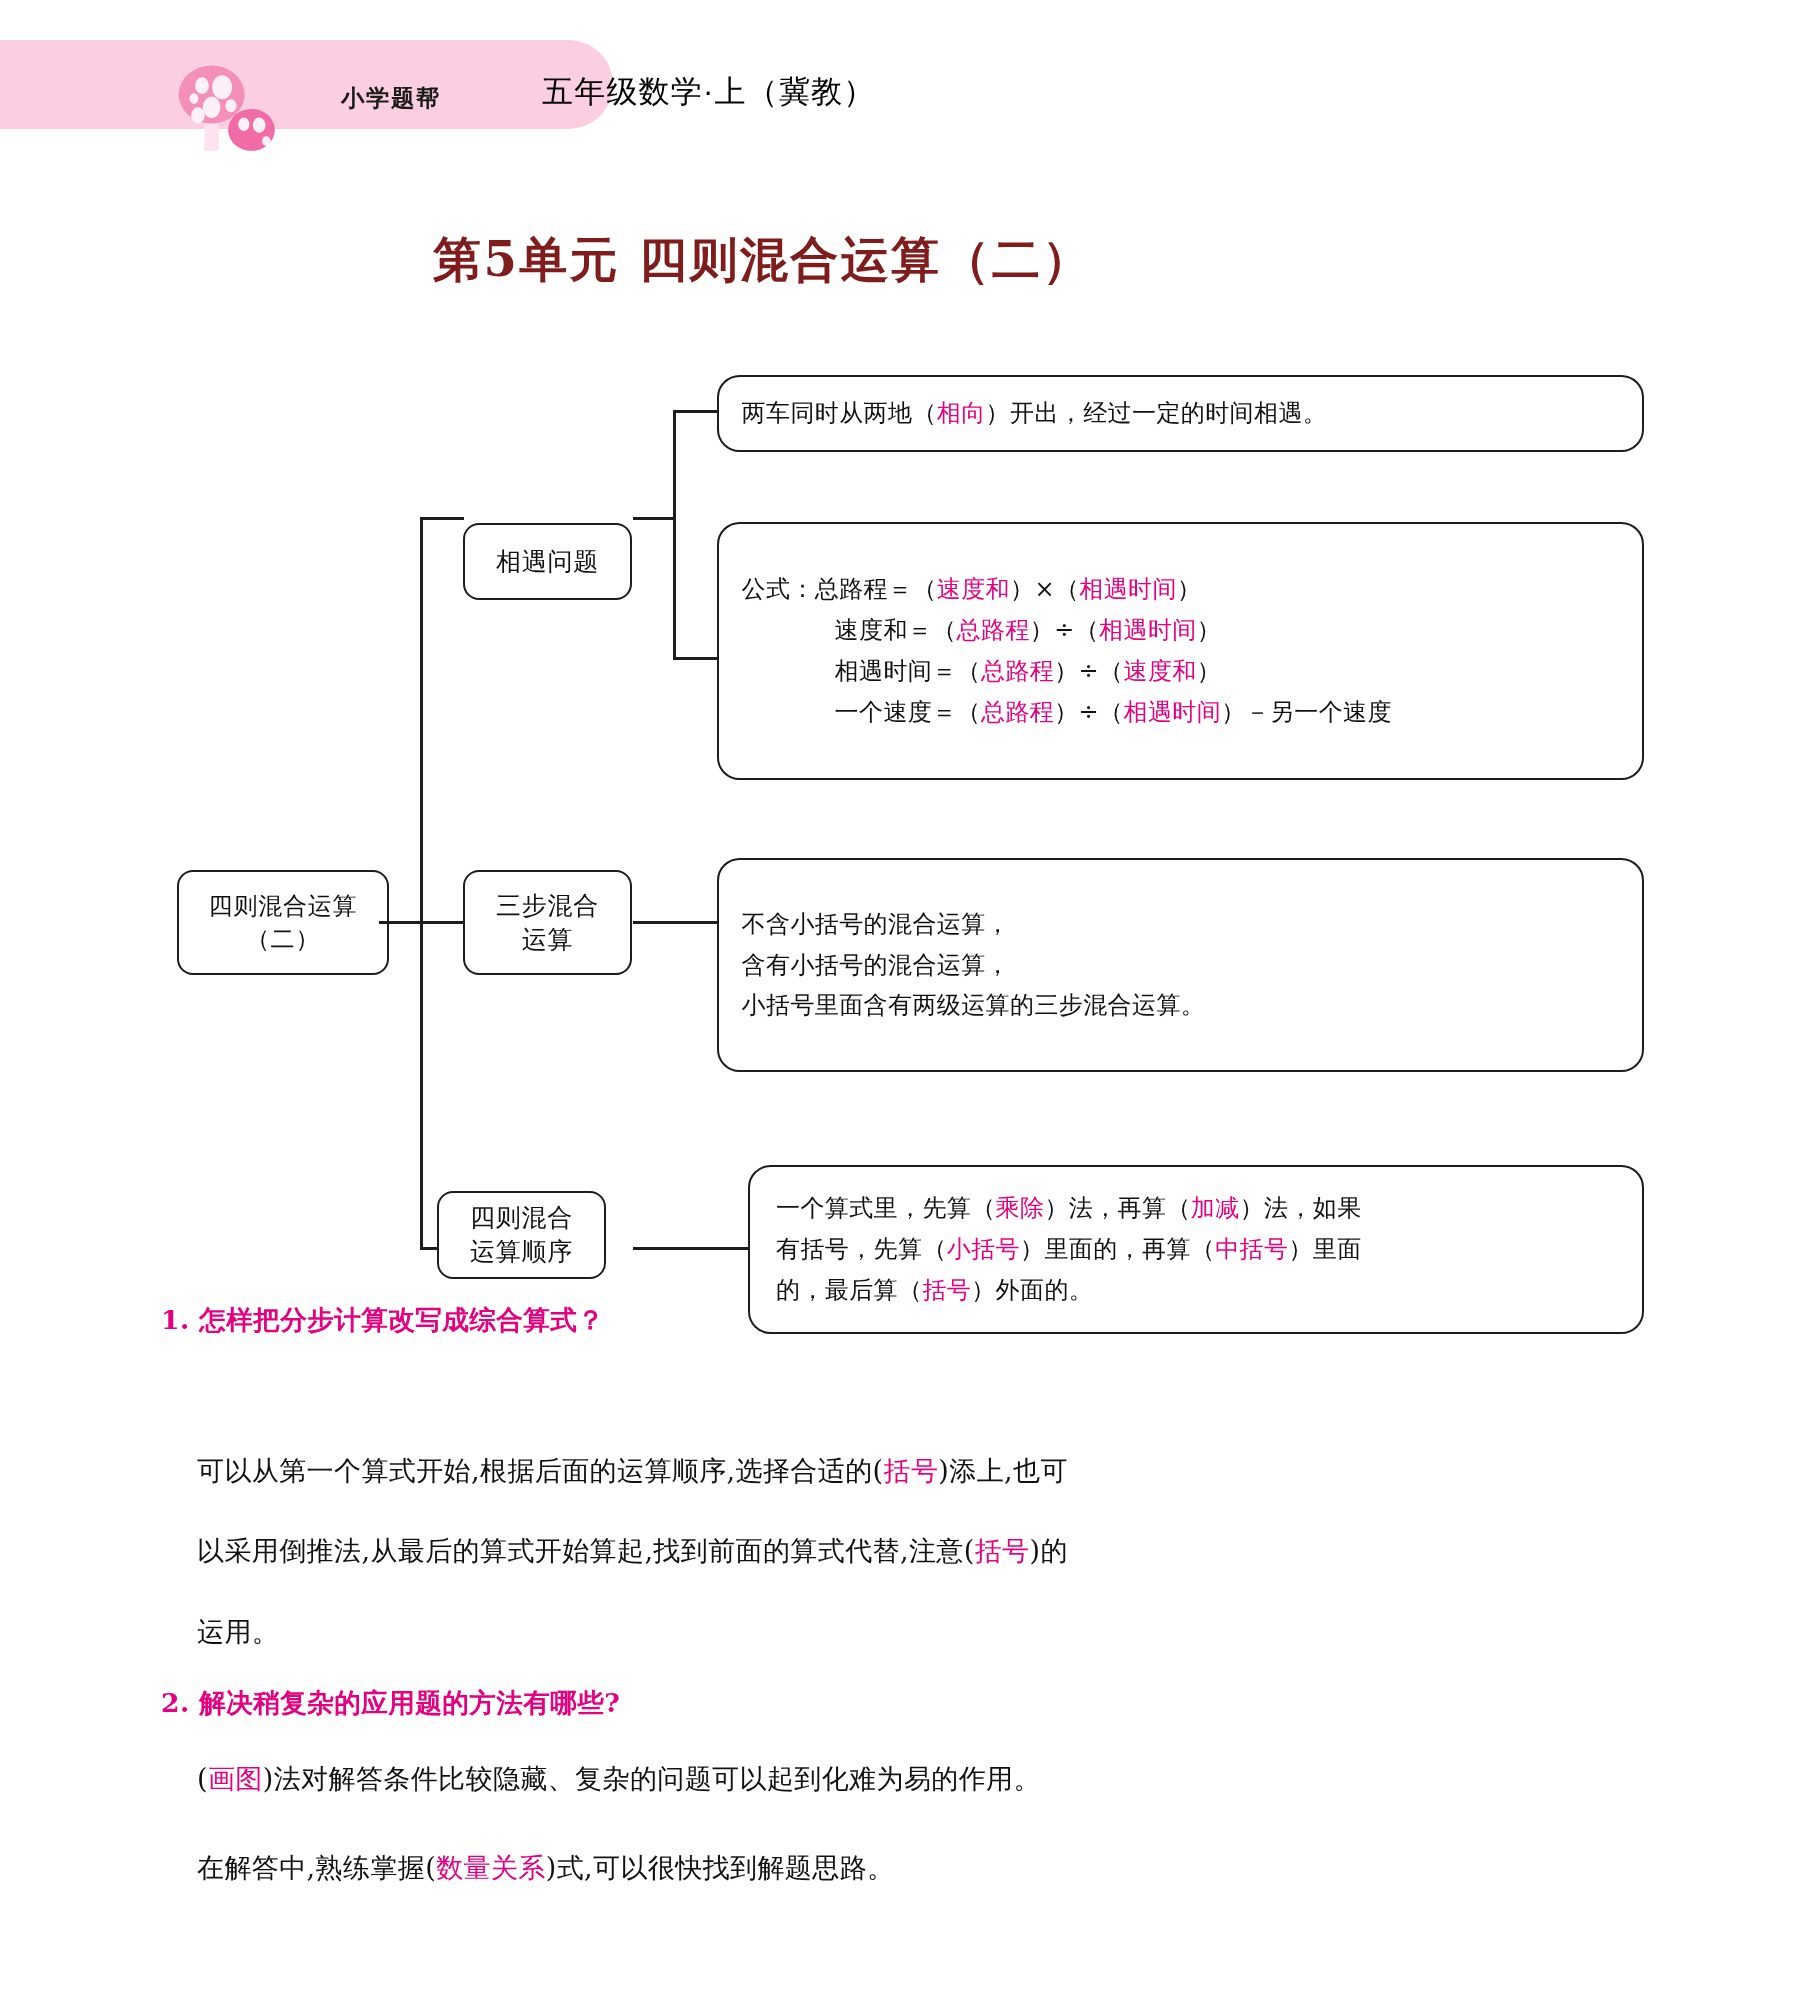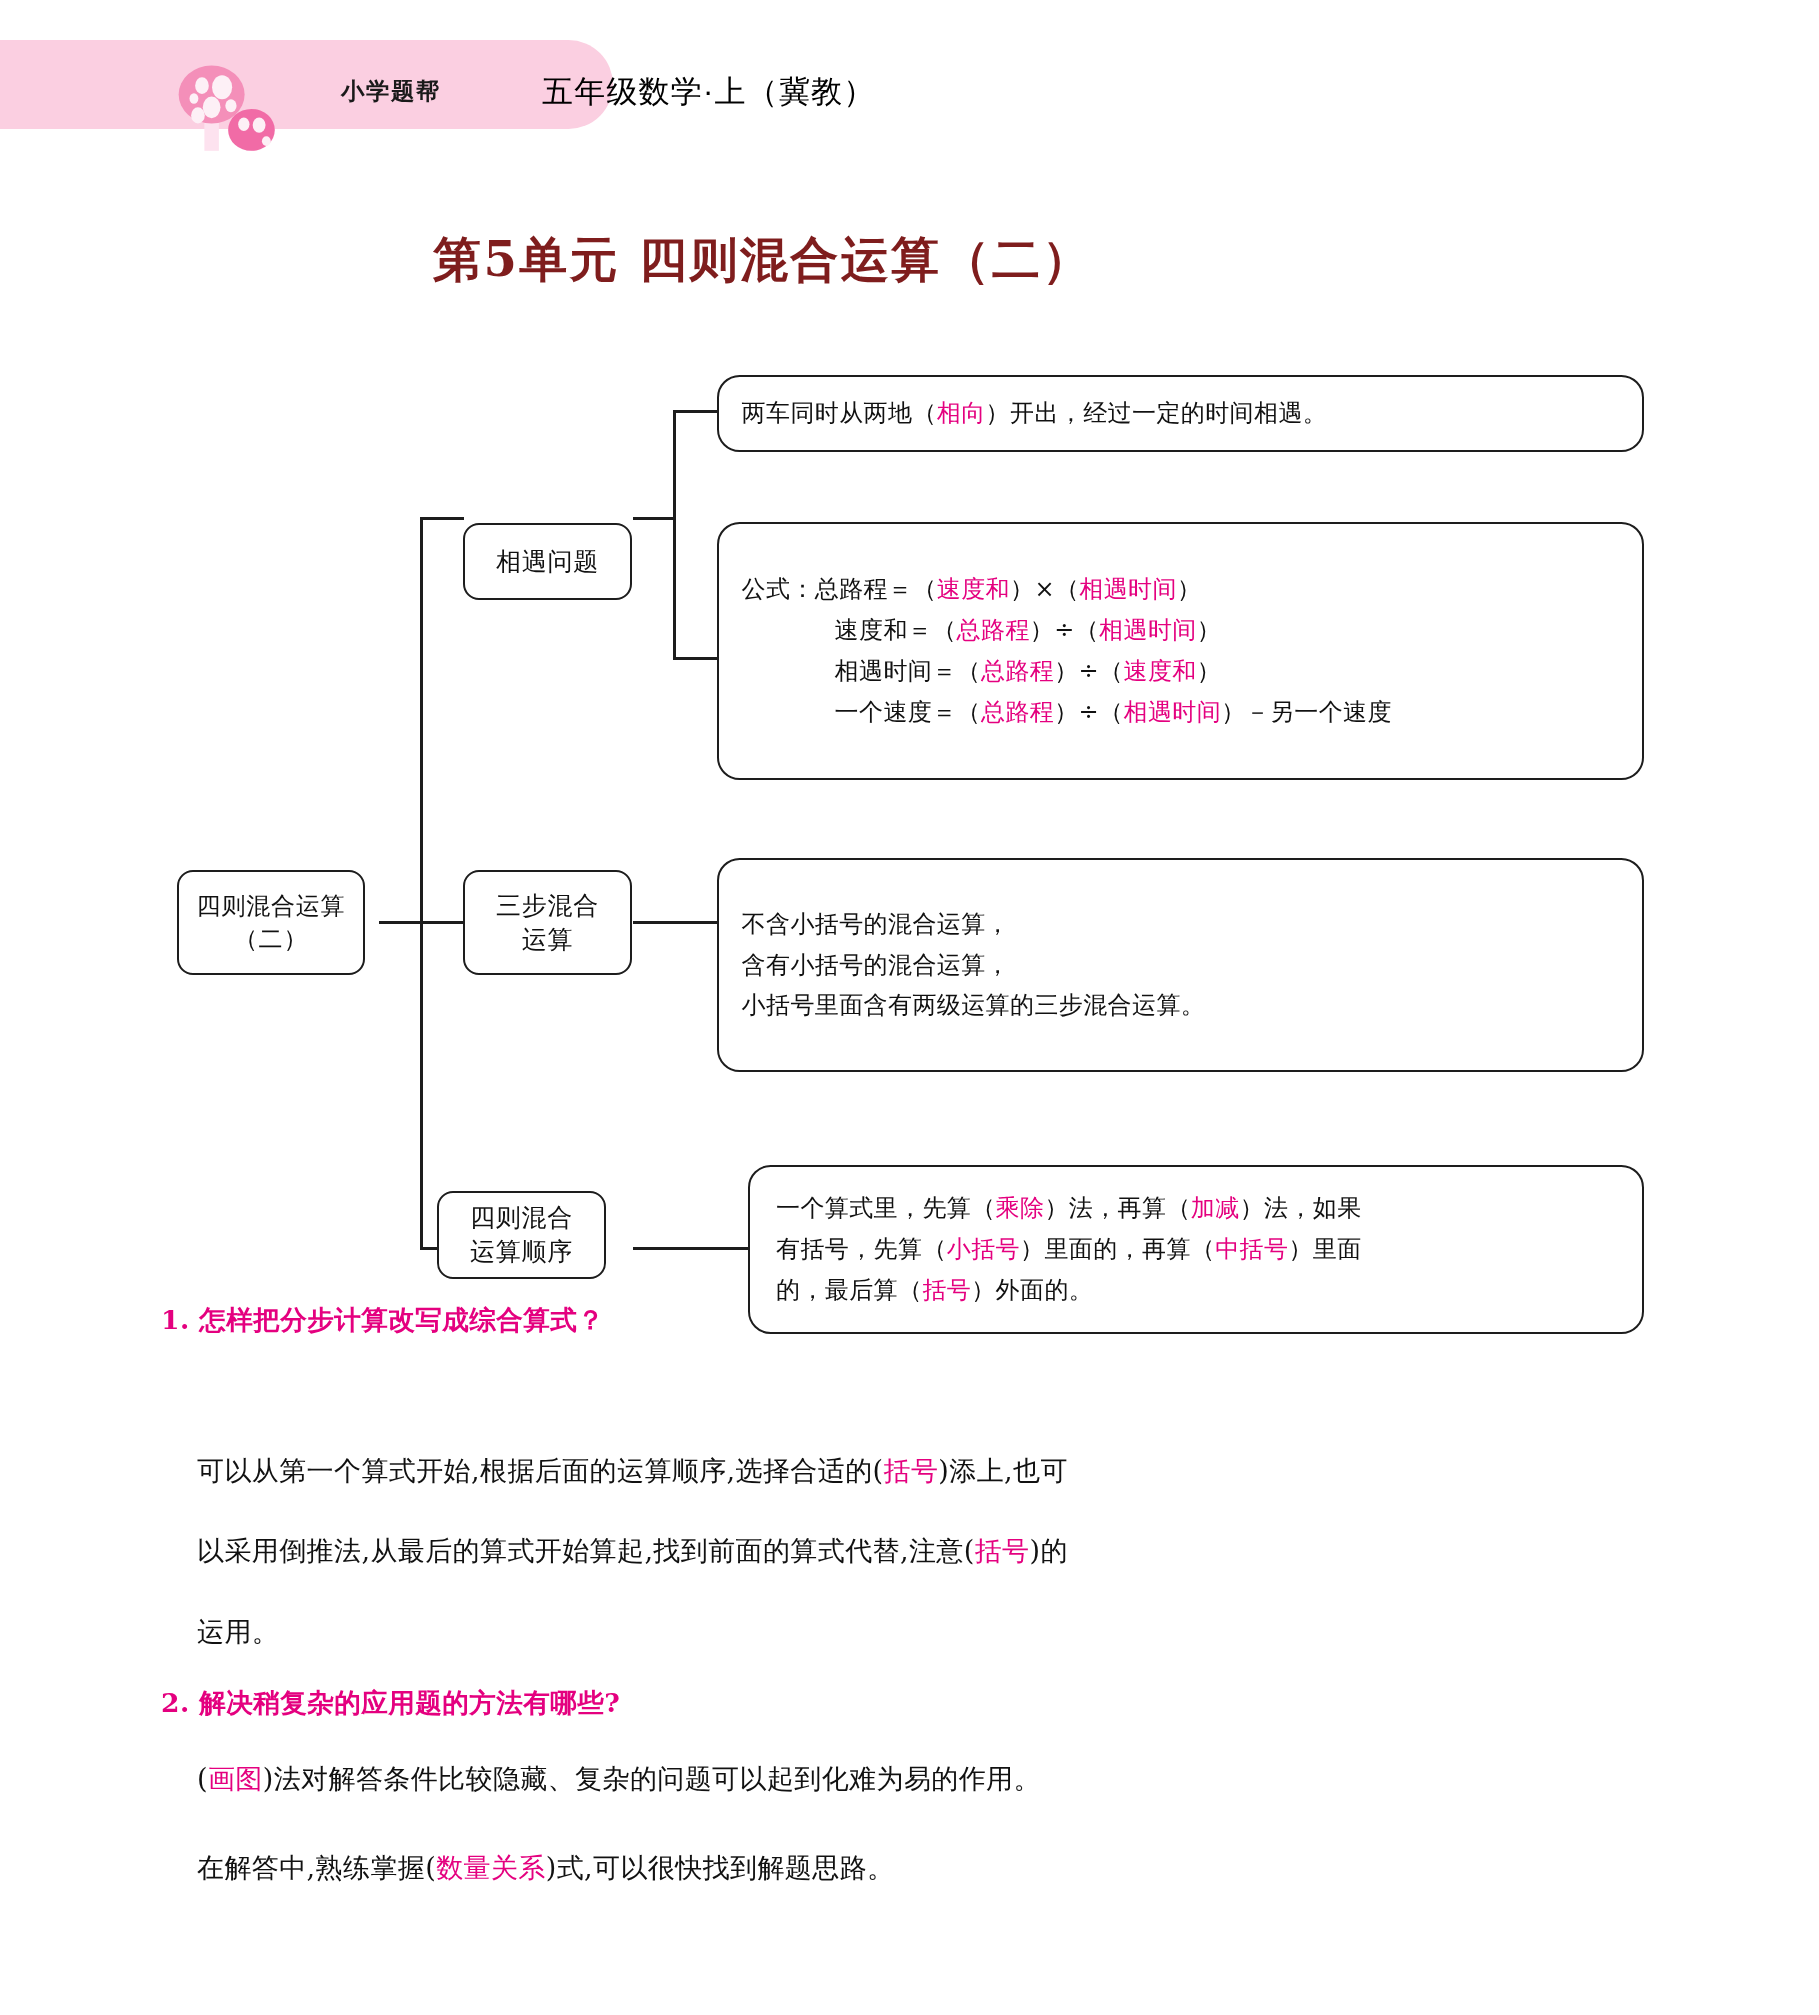--- a/index.html
+++ b/index.html
@@ -30,21 +30,21 @@
   .mushroom-group {
     position: absolute;
     left: 173px;
     top: 42px;
     width: 169px;
     height: 109px;
   }
   .header-brand {
     position: absolute;
     left: 341px;
-    top: 75px;
+    top: 82px;
     font-family: "DejaVu Sans", sans-serif;
     font-weight: bold;
     font-size: 23.4px;
     letter-spacing: 1.6px;
     color: #1a1a1a;
   }
   .header-title {
     position: absolute;
     left: 542px;
     top: 71px;
@@ -161,21 +161,21 @@
   <ellipse cx="232" cy="246" rx="11" ry="12" fill="#fdf0f6"></ellipse>
 </svg>
 
 <div class="header-brand">小学题帮</div>
 <div class="header-title">五年级数学·上（冀教）</div>
 
 <div class="page-title">第5单元  四则混合运算（二）</div>
 
 <div class="flow">
 
-  <div class="node" style="left:177px; top:870px; width:188px; height:105px; font-size:24px;">
+  <div class="node" style="left:177px; top:870px; width:212px; height:105px; font-size:24px;">
     <span style="white-space:pre-line;">四则混合运算（二）</span>
   </div>
 
   <div class="connector" style="left:379px; top:921px; width:44px; height:3.2px;"></div>
   <div class="connector" style="left:420px; top:517px; width:3.2px; height:733px;"></div>
 
   <div class="connector" style="left:420px; top:517px; width:44px; height:3.2px;"></div>
   <div class="node" style="left:463px; top:480px; width:169px; height:77px;margin-top:43px;">
     <span style="white-space:pre-line;">相遇问题</span>
   </div>

